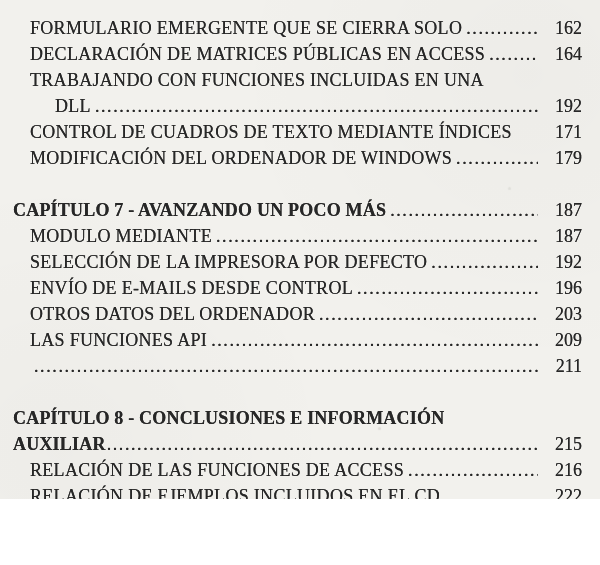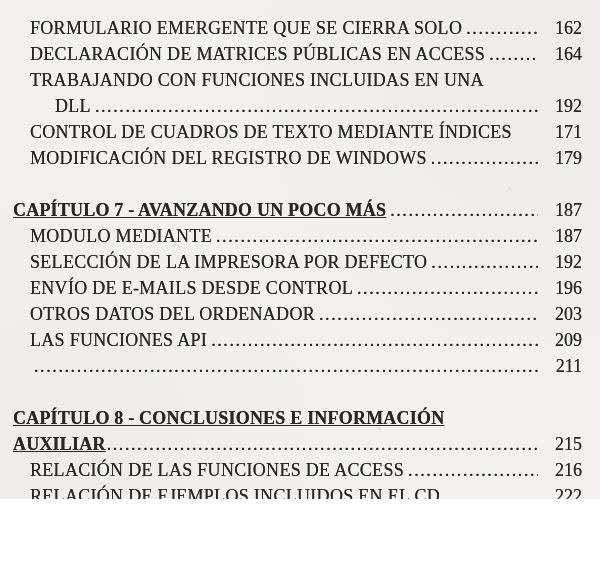--- a/index.html
+++ b/index.html
@@ -19,21 +19,21 @@
     overflow: hidden;
   }
   .scan-page, .scan-page * { color: #272727; }
   .toc-row {
     display: flex;
     align-items: baseline;
     text-shadow: 0 0 0.6px rgba(35,35,35,0.85);
   }
   .toc-row.sub     { padding-left: 17px; }
   .toc-row.subwrap { padding-left: 42px; }
-  .toc-row.chapter .label { font-weight: bold; letter-spacing: 0.2px; text-decoration: underline; }
+  .toc-row.chapter .label { font-weight: bold; letter-spacing: 0.2px; }
   .label {
     flex: 0 1 auto;
     white-space: nowrap;
     letter-spacing: 0.3px;
   }
   .leader {
     flex: 1 1 auto;
     min-width: 0;
     overflow: hidden;
     white-space: nowrap;
@@ -86,21 +86,21 @@
         <span class="label">DLL</span>
         <span class="leader">................................................................................................................................................................</span>
         <span class="page-num">192</span>
       </div>
       <div class="toc-row sub">
         <span class="label">CONTROL DE CUADROS DE TEXTO MEDIANTE ÍNDICES</span>
         <span class="leader"></span>
         <span class="page-num">171</span>
       </div>
       <div class="toc-row sub">
-        <span class="label">MODIFICACIÓN DEL REGISTRO DE WINDOWS</span>
+        <span class="label">MODIFICACIÓN DEL ORDENADOR DE WINDOWS</span>
         <span class="leader">................................................................................................................................................................</span>
         <span class="page-num">179</span>
       </div>
       <div class="spacer"></div>
       <div class="toc-row chapter">
         <span class="label">CAPÍTULO 7 - AVANZANDO UN POCO MÁS</span>
         <span class="leader">................................................................................................................................................................</span>
         <span class="page-num">187</span>
       </div>
       <div class="toc-row sub">

